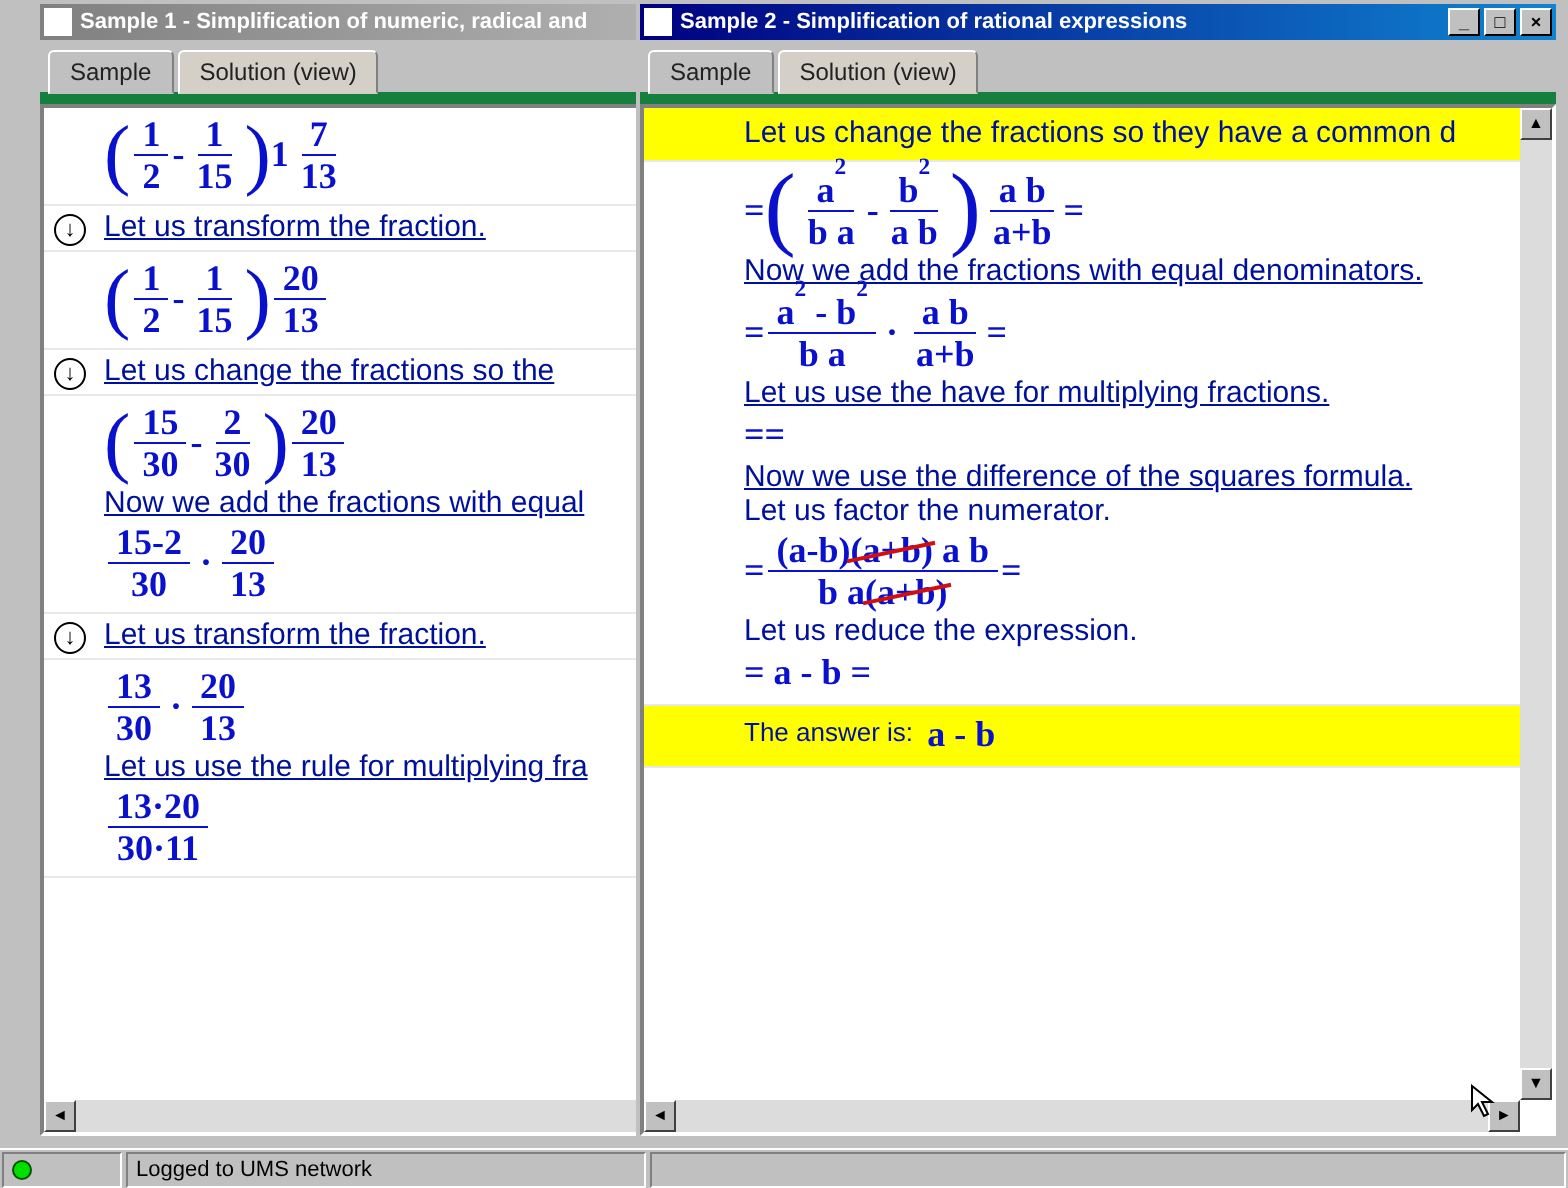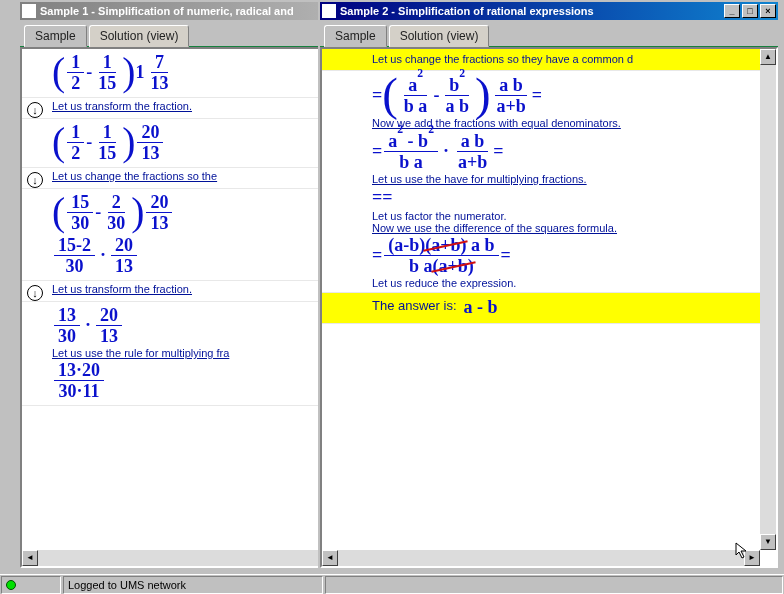--- a/index.html
+++ b/index.html
@@ -47,21 +47,21 @@
   font-family: "Marlett", Arial, sans-serif;
   font-size: 9px;
   text-align: center;
   line-height: 12px;
   color: #000;
 }
 .tabs {
   background: #c0c0c0;
   padding: 4px 4px 0 4px;
   display: flex;
-  border-bottom: 1px solid #15803d;
+  border-bottom: 6px solid #15803d;
 }
 .tab {
   padding: 3px 10px;
   font-size: 12px;
   border: 1px solid;
   border-color: #fff #808080 #c0c0c0 #fff;
   border-radius: 3px 3px 0 0;
   background: #c0c0c0;
   color: #222;
   position: relative;
@@ -137,21 +137,21 @@
   text-align: center;
   color: #000;
 }
 .body {
   padding: 2px 6px 3px 4px;
   flex: 1;
 }
 .expl {
   color: #001199;
   text-decoration: underline;
-  font-size: 11px;
+  font-size: 15px;
   white-space: nowrap;
 }
 .expl.nou { text-decoration: none; }
 .math {
   color: #0a11cc;
   font-family: "Times New Roman", serif;
   font-size: 18px;
   font-weight: bold;
   padding: 2px 0;
   white-space: nowrap;
@@ -305,20 +305,21 @@
             <span class="frac">
                 <span class="num">2</span>
                 <span class="den">30</span>
               </span>
             <span class="rparen">)</span>
             <span class="frac">
                 <span class="num">20</span>
                 <span class="den">13</span>
               </span>
           </div>
+          <div class="expl">Now we add the fractions with equal</div>
           <div class="math">
             <span class="frac">
                 <span class="num">15-2</span>
                 <span class="den">30</span>
               </span>
             <span class="dot">·</span>
             <span class="frac">
                 <span class="num">20</span>
                 <span class="den">13</span>
               </span>
@@ -423,31 +424,32 @@
                 <span class="num">a b</span>
                 <span class="den">a+b</span>
               </span>
             <span>=</span>
           </div>
           <div class="expl">Let us use the have for multiplying fractions.</div>
           <div class="math">
             <span>=</span>
             <span>=</span>
           </div>
+          <div class="expl">Now we use the difference of the squares formula.</div>
           <div class="expl nou">Let us factor the numerator.</div>
-          <div class="expl">Now we use the difference of the squares formula.</div>
           <div class="math">
             <span>=</span>
             <span class="frac">
               <span class="num"><span>(a-b)</span><span class="strike">(a+b)</span> <span>a b</span></span>
               <span class="den"><span>b a</span><span class="strike">(a+b)</span></span>
             </span>
             <span>=</span>
           </div>
           <div class="expl nou">Let us reduce the expression.</div>
+          <div class="math">= a - b =</div>
         </div>
       </div>
 
       <div class="step-row highlight answer-row" style="padding:2px 0;">
         <div class="gutter"></div>
         <div class="body" style="padding-left:24px;">
           <span class="expl nou" style="color:#001199">The answer is:</span>
           <span class="math" style="display:inline">a - b</span>
         </div>
       </div>

